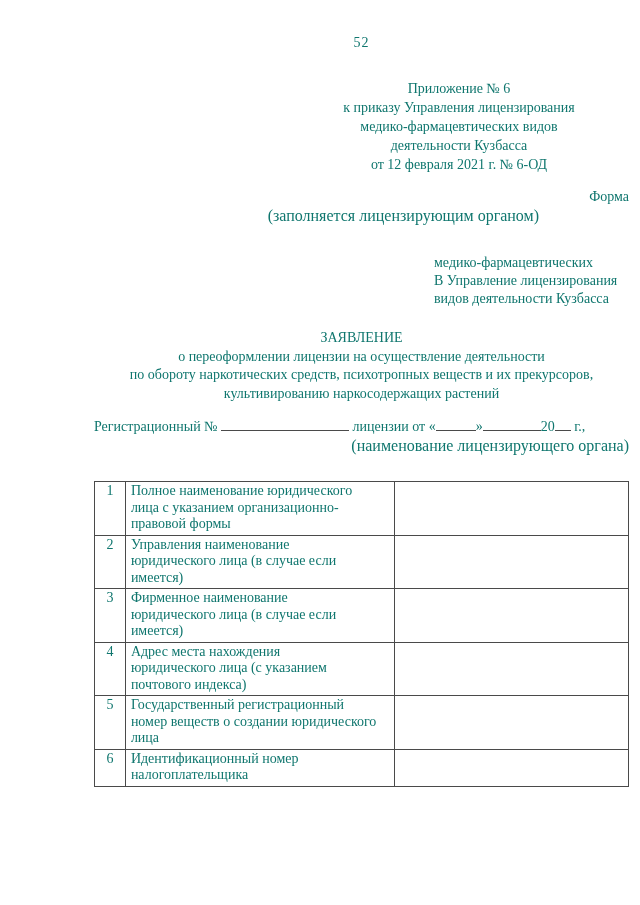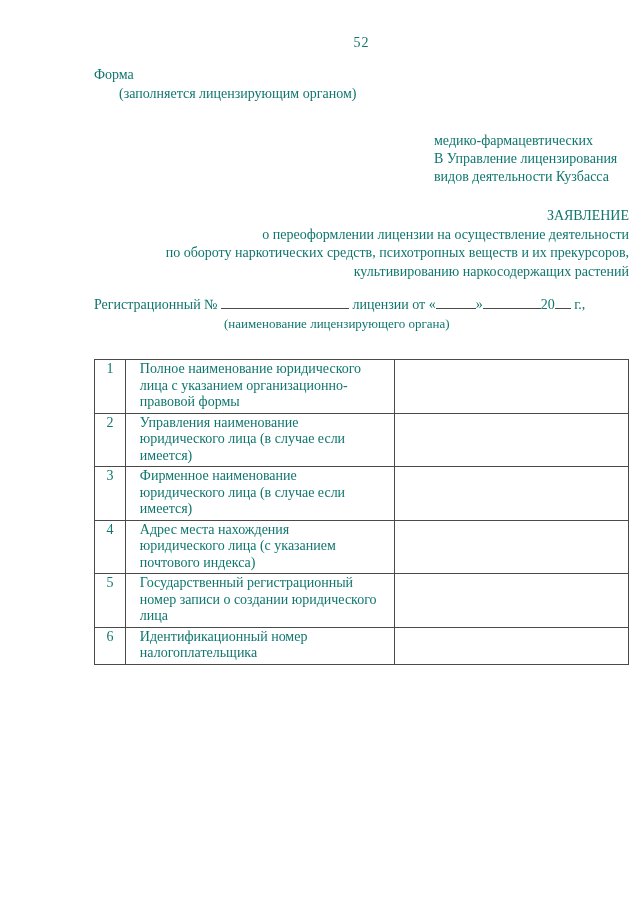--- a/index.html
+++ b/index.html
@@ -25,88 +25,95 @@
     margin-top: 27px;
     width: 252px;
     margin-left: auto;
     margin-right: 44px;
     text-align: center;
     line-height: 19px;
   }
   .block-line { display: block; }
   .form-label {
     margin-top: 14px;
-    text-align: left;
+    text-align: right;
   }
   .reg-line {
     margin-top: 39px;
     white-space: nowrap;
   }
   .fill {
     display: inline-block;
     height: 13px;
     border-bottom: 1px solid #4a4a4a;
     vertical-align: baseline;
   }
   .reg-note {
     margin-top: 1px;
-    font-size: 14px;
-    text-align: left;
+    font-size: 16px;
+    text-align: right;
     width: 420px;
     margin-left: 25px;
   }
   .addressee-block {
     margin-top: 29px;
     margin-left: 340px;
     line-height: 18px;
   }
   .title-block {
     margin-top: 21px;
-    text-align: right;
+    text-align: center;
     line-height: 18.5px;
   }
   .license-line {
     margin-top: 14px;
     white-space: nowrap;
   }
   .provided-line {
     margin-top: 0px;
     white-space: nowrap;
   }
   .org-note {
     margin-top: 1px;
-    font-size: 13px;
-    text-align: left;
+    font-size: 16px;
+    text-align: right;
     margin-left: 130px;
   }
   table.form-table {
     margin-top: 26px;
     border-collapse: collapse;
     table-layout: fixed;
   }
   table.form-table td {
     border: 1px solid #4a4a4a;
     vertical-align: top;
     font-size: 14px;
     line-height: 16.5px;
-    padding: 1px 3px 2px 14px;
+    padding: 1px 3px 2px 5px;
   }
   table.form-table td.num-cell {
     text-align: center;
     padding: 1px 0 2px 0;
   }
   .cell-line { display: block; }
 </style>
 </head>
 <body>
 
 <div class="page">
 
   <div class="page-number">52</div>
 
+  <div class="appendix-block">
+    <span class="block-line">Приложение № 6</span>
+    <span class="block-line">к приказу Управления лицензирования</span>
+    <span class="block-line">медико-фармацевтических видов</span>
+    <span class="block-line">деятельности Кузбасса</span>
+    <span class="block-line">от 12 февраля 2021 г. № 6-ОД</span>
+  </div>
 
   <div class="form-label">Форма</div>
 
   <div class="reg-note">(заполняется лицензирующим органом)</div>
 
   <div class="addressee-block">
     <span class="block-line">медико-фармацевтических</span>
     <span class="block-line">В Управление лицензирования</span>
     <span class="block-line">видов деятельности Кузбасса</span>
   </div>
@@ -166,21 +173,21 @@
           <span class="cell-line">Адрес места нахождения</span>
           <span class="cell-line">юридического лица (с указанием</span>
           <span class="cell-line">почтового индекса)</span>
         </td>
         <td></td>
       </tr>
       <tr>
         <td class="num-cell">5</td>
         <td>
           <span class="cell-line">Государственный регистрационный</span>
-          <span class="cell-line">номер записи о создании юридического</span>
+          <span class="cell-line">номер веществ о создании юридического</span>
           <span class="cell-line">лица</span>
         </td>
         <td></td>
       </tr>
       <tr>
         <td class="num-cell">6</td>
         <td>
           <span class="cell-line">Идентификационный номер</span>
           <span class="cell-line">налогоплательщика</span>
           <span class="cell-line"></span>

